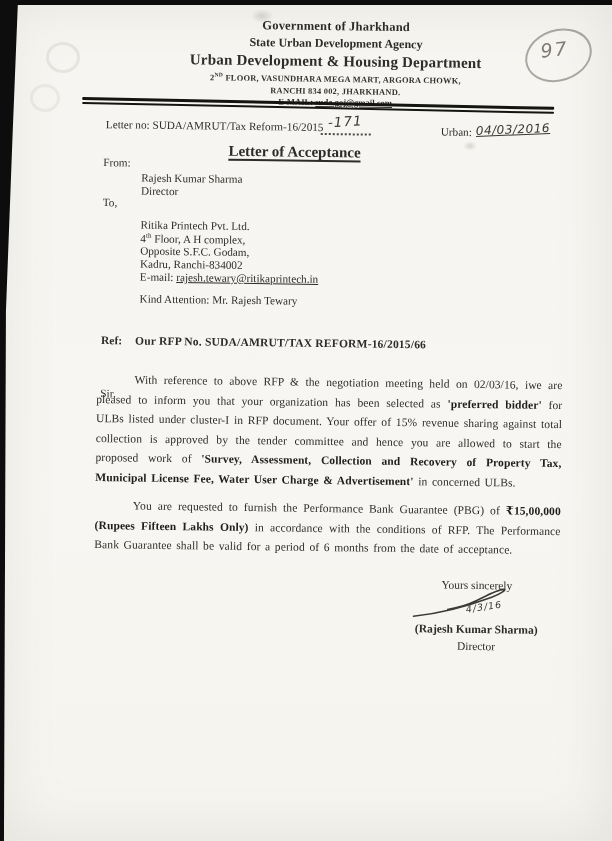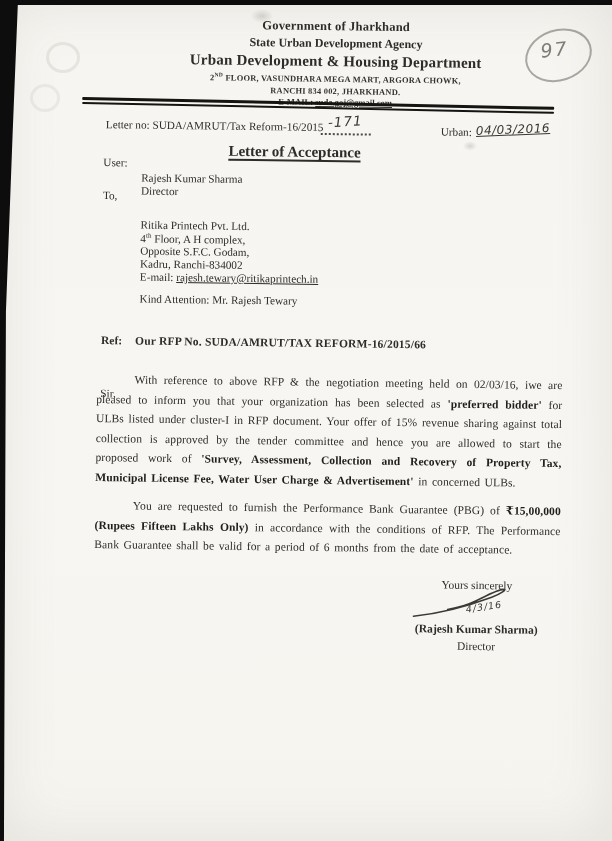--- a/index.html
+++ b/index.html
@@ -91,25 +91,25 @@
     </div>
 
     <div class="txt meta-label" style="left:106px;top:118px;">Letter no: SUDA/AMRUT/Tax Reform-16/2015</div>
     <div class="txt hw" style="left:328px;top:110px;font-size:13.5px;transform:rotate(-4deg);letter-spacing:1px;">-171</div>
     <div class="dotline"></div>
     <div class="txt meta-label" style="left:441px;top:121px;">Urban:</div>
     <div class="txt hw" style="left:476px;top:117px;font-size:12px;transform:rotate(-3deg);text-decoration:underline;letter-spacing:.5px;">04/03/2016</div>
 
     <div class="title"><span>Letter of Acceptance</span></div>
 
-    <div class="txt b11" style="left:104px;top:156px;">User:</div>
+    <div class="txt b11" style="left:104px;top:156px;">From:</div>
     <div class="txt b11" style="left:142px;top:171px;">Rajesh Kumar Sharma</div>
     <div class="txt b11" style="left:142px;top:184px;">Director</div>
 
-    <div class="txt b11" style="left:104px;top:189px;">To,</div>
+    <div class="txt b11" style="left:104px;top:196px;">To,</div>
     <div class="txt b11" style="left:142px;top:218px;">Ritika Printech Pvt. Ltd.</div>
     <div class="txt b11" style="left:142px;top:231px;"><span>4</span><sup style="font-size:7px;">th</sup><span> Floor, A H complex,</span></div>
     <div class="txt b11" style="left:142px;top:244px;">Opposite S.F.C. Godam,</div>
     <div class="txt b11" style="left:142px;top:257px;">Kadru, Ranchi-834002</div>
     <div class="txt b11" style="left:142px;top:270px;"><span>E-mail: </span><span style="text-decoration:underline;">rajesh.tewary@ritikaprintech.in</span></div>
     <div class="txt b11" style="left:142px;top:292px;">Kind Attention: Mr. Rajesh Tewary</div>
 
     <div class="txt" style="left:104px;top:334px;font-weight:bold;font-size:11.5px;">Ref:</div>
     <div class="txt" style="left:138px;top:334px;font-weight:bold;font-size:11.5px;letter-spacing:.2px;">Our RFP No. SUDA/AMRUT/TAX REFORM-16/2015/66</div>
     <div class="txt b11" style="left:104px;top:352px;margin-top:35px;">Sir,</div>

